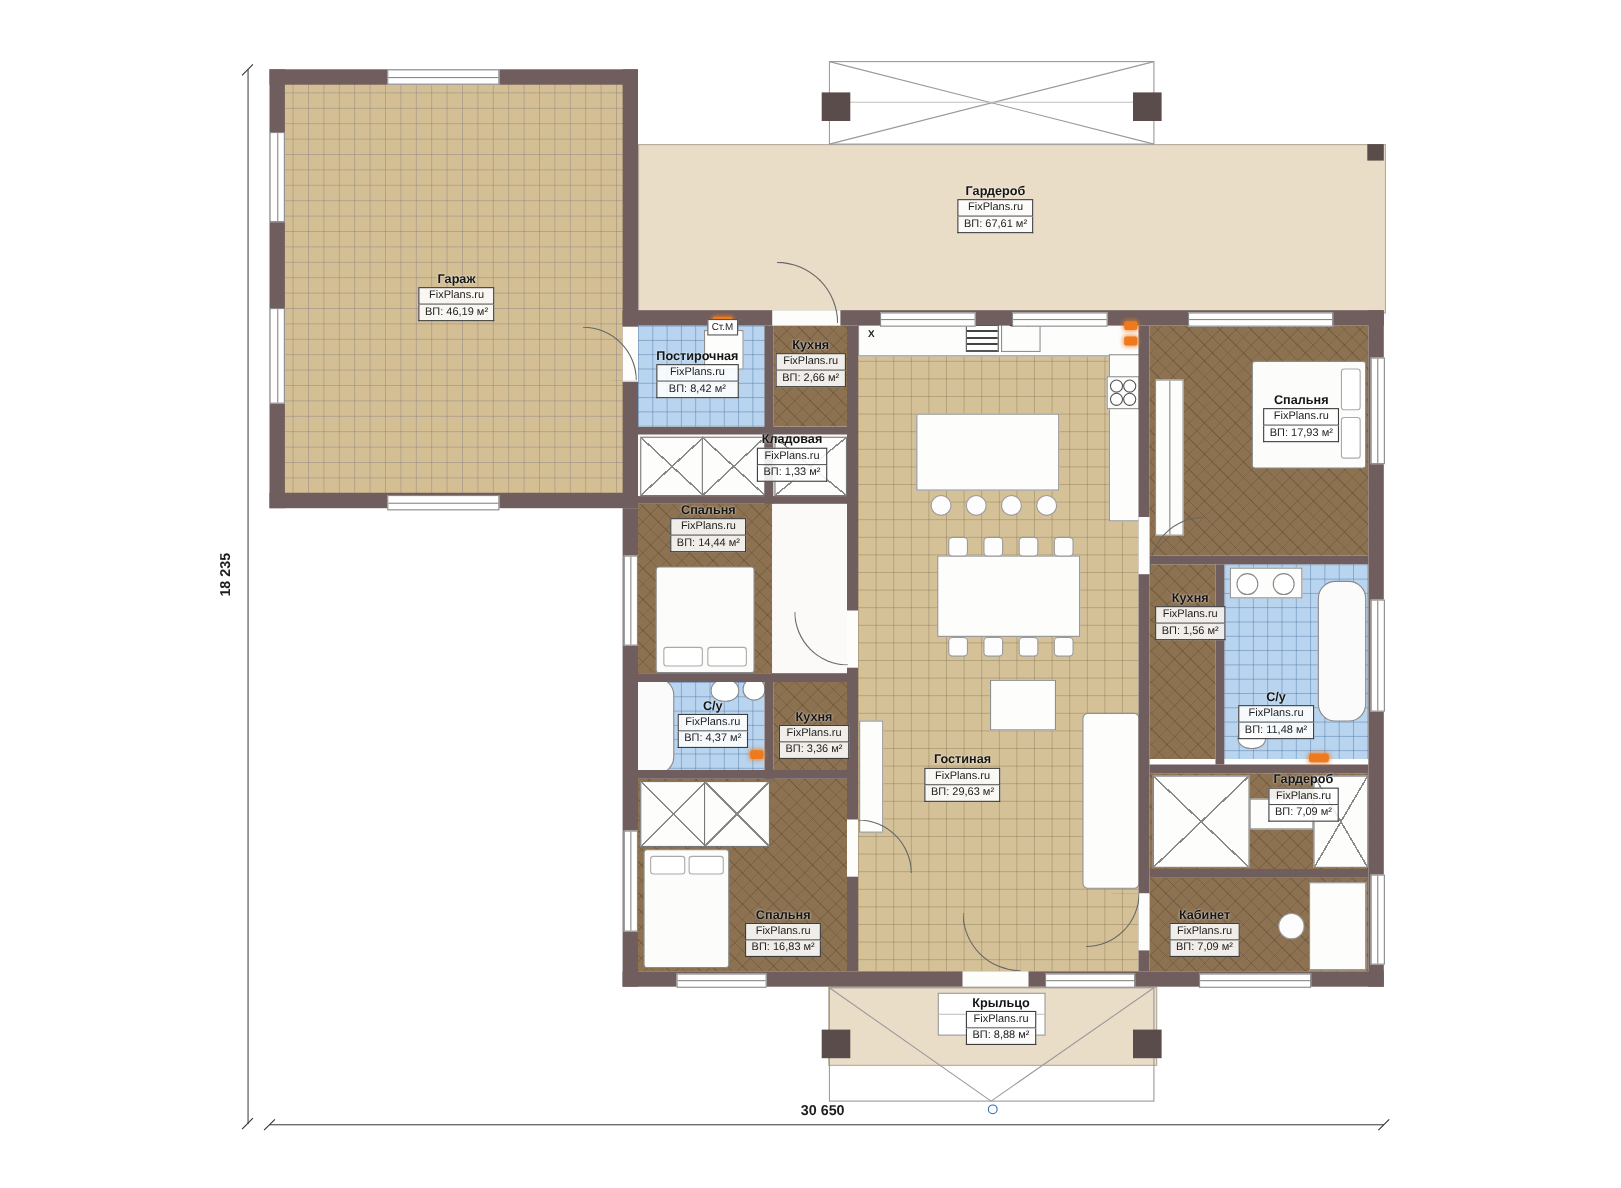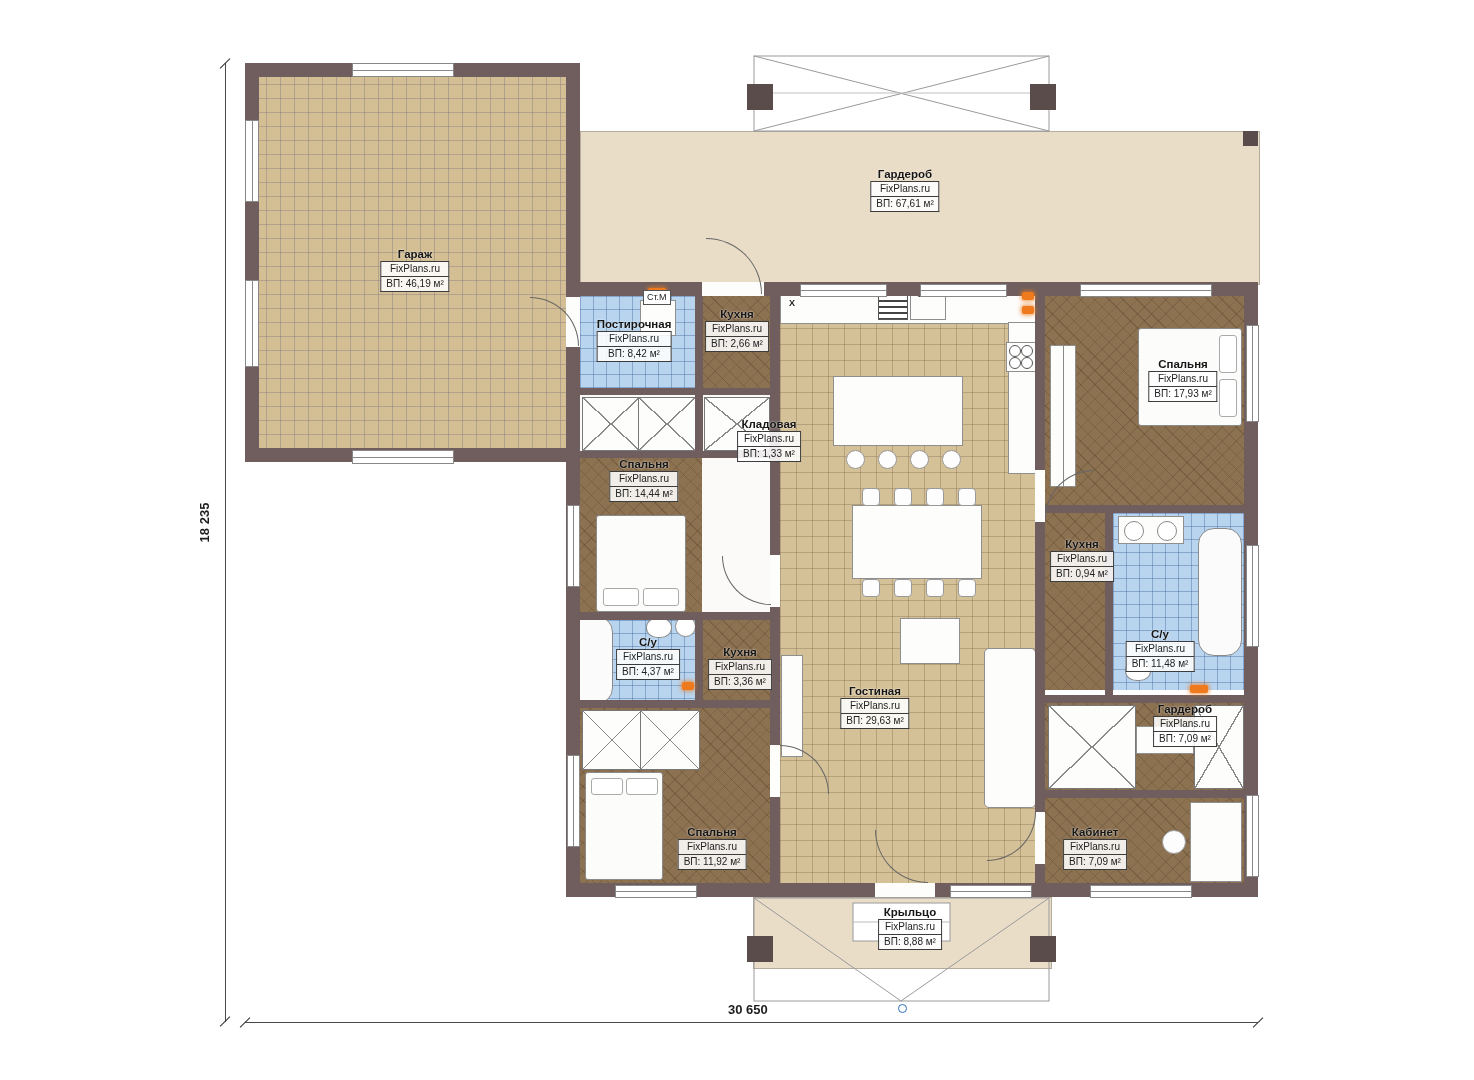--- a/index.html
+++ b/index.html
@@ -255,39 +255,39 @@
   <div class="abs room-label" style="left:634px;top:318px;">
     <div class="rl-name">Постирочная</div>
     <div class="rl-box">FixPlans.ru</div>
     <div class="rl-box rl-area">ВП: 8,42 м²</div>
   </div>
   <div class="abs room-label" style="left:737px;top:308px;">
     <div class="rl-name">Кухня</div>
     <div class="rl-box">FixPlans.ru</div>
     <div class="rl-box rl-area">ВП: 2,66 м²</div>
   </div>
-  <div class="abs room-label" style="left:769px;top:394px;margin-top:24px;">
+  <div class="abs room-label" style="left:720px;top:394px;">
     <div class="rl-name">Кладовая</div>
     <div class="rl-box">FixPlans.ru</div>
     <div class="rl-box rl-area">ВП: 1,33 м²</div>
   </div>
   <div class="abs room-label" style="left:644px;top:458px;">
     <div class="rl-name">Спальня</div>
     <div class="rl-box">FixPlans.ru</div>
     <div class="rl-box rl-area">ВП: 14,44 м²</div>
   </div>
   <div class="abs room-label" style="left:1183px;top:358px;">
     <div class="rl-name">Спальня</div>
     <div class="rl-box">FixPlans.ru</div>
     <div class="rl-box rl-area">ВП: 17,93 м²</div>
   </div>
   <div class="abs room-label" style="left:1082px;top:538px;">
     <div class="rl-name">Кухня</div>
     <div class="rl-box">FixPlans.ru</div>
-    <div class="rl-box rl-area">ВП: 0,94 м²</div>
+    <div class="rl-box rl-area">ВП: 1,56 м²</div>
   </div>
   <div class="abs room-label" style="left:648px;top:636px;">
     <div class="rl-name">С/у</div>
     <div class="rl-box">FixPlans.ru</div>
     <div class="rl-box rl-area">ВП: 4,37 м²</div>
   </div>
   <div class="abs room-label" style="left:740px;top:646px;">
     <div class="rl-name">Кухня</div>
     <div class="rl-box">FixPlans.ru</div>
     <div class="rl-box rl-area">ВП: 3,36 м²</div>
@@ -303,21 +303,21 @@
     <div class="rl-box rl-area">ВП: 11,48 м²</div>
   </div>
   <div class="abs room-label" style="left:1185px;top:703px;">
     <div class="rl-name">Гардероб</div>
     <div class="rl-box">FixPlans.ru</div>
     <div class="rl-box rl-area">ВП: 7,09 м²</div>
   </div>
   <div class="abs room-label" style="left:712px;top:826px;">
     <div class="rl-name">Спальня</div>
     <div class="rl-box">FixPlans.ru</div>
-    <div class="rl-box rl-area">ВП: 11,92 м²</div>
+    <div class="rl-box rl-area">ВП: 16,83 м²</div>
   </div>
   <div class="abs room-label" style="left:1095px;top:826px;">
     <div class="rl-name">Кабинет</div>
     <div class="rl-box">FixPlans.ru</div>
     <div class="rl-box rl-area">ВП: 7,09 м²</div>
   </div>
   <div class="abs room-label" style="left:910px;top:906px;">
     <div class="rl-name">Крыльцо</div>
     <div class="rl-box">FixPlans.ru</div>
     <div class="rl-box rl-area">ВП: 8,88 м²</div>

